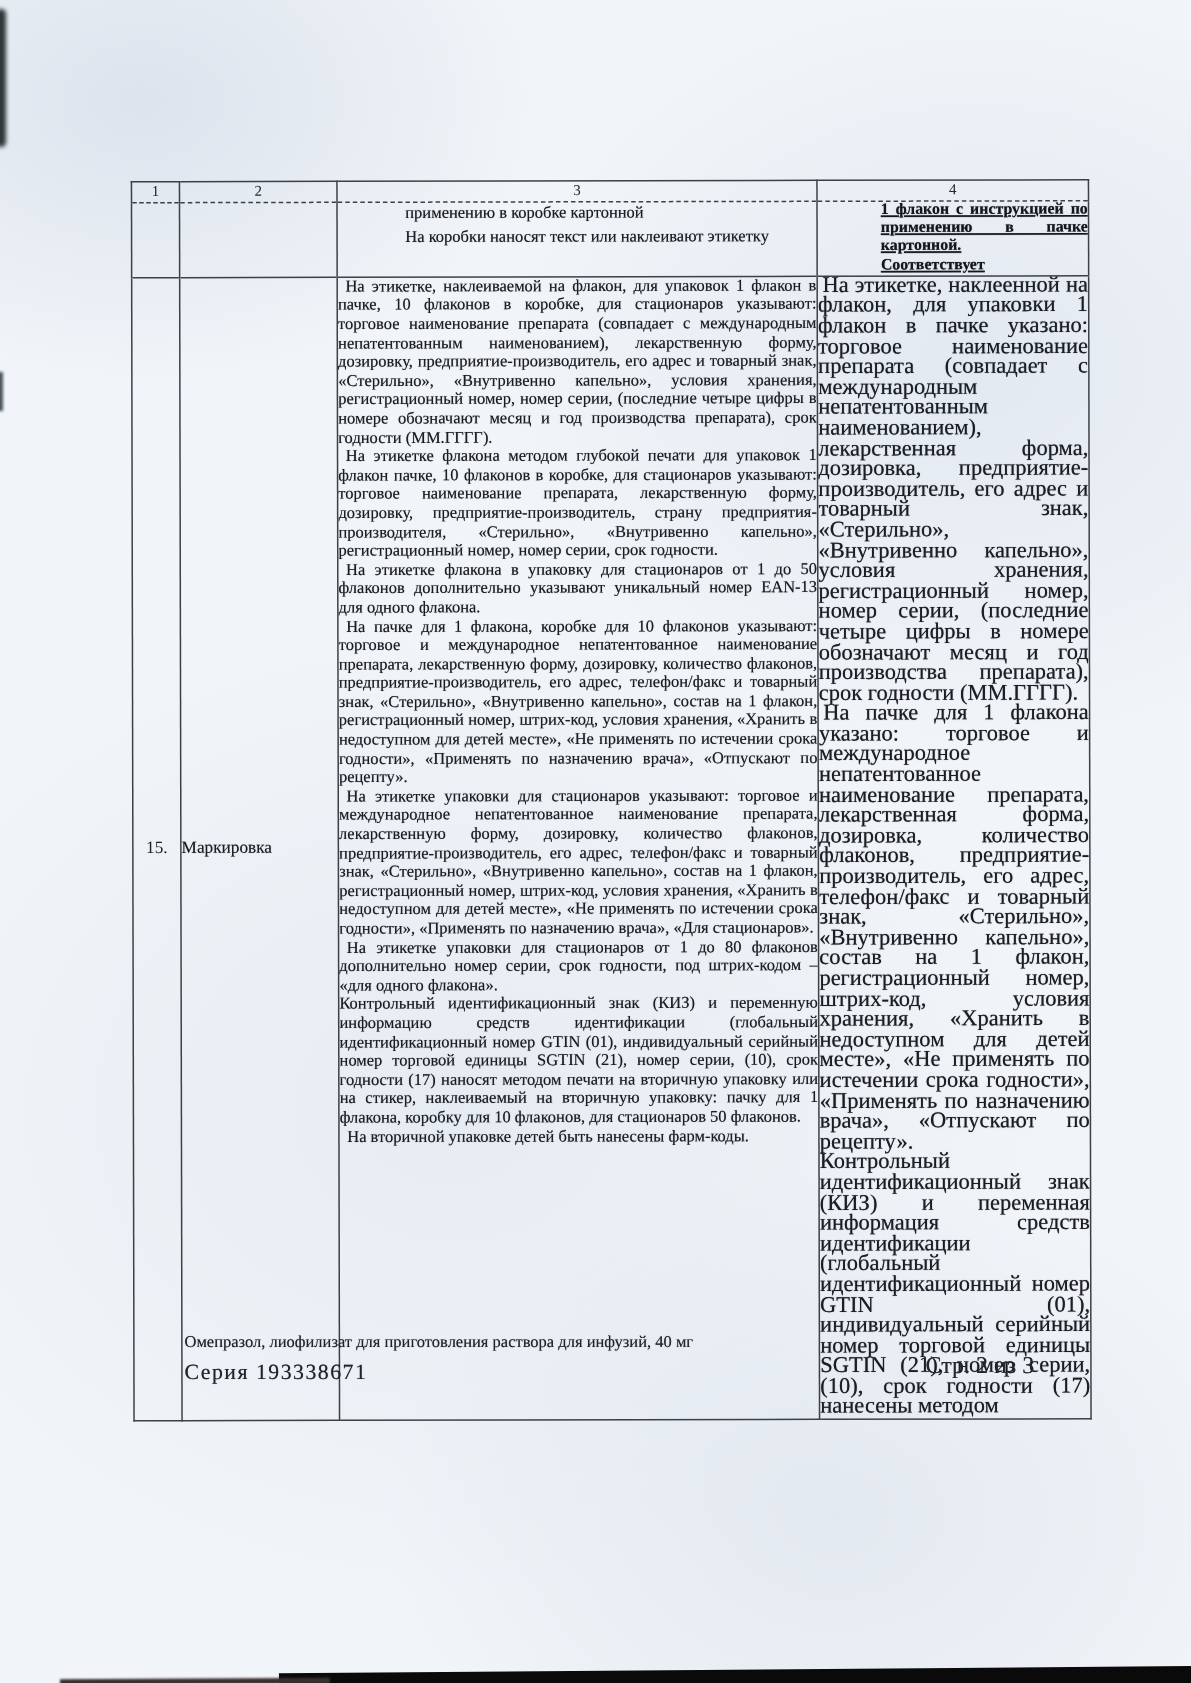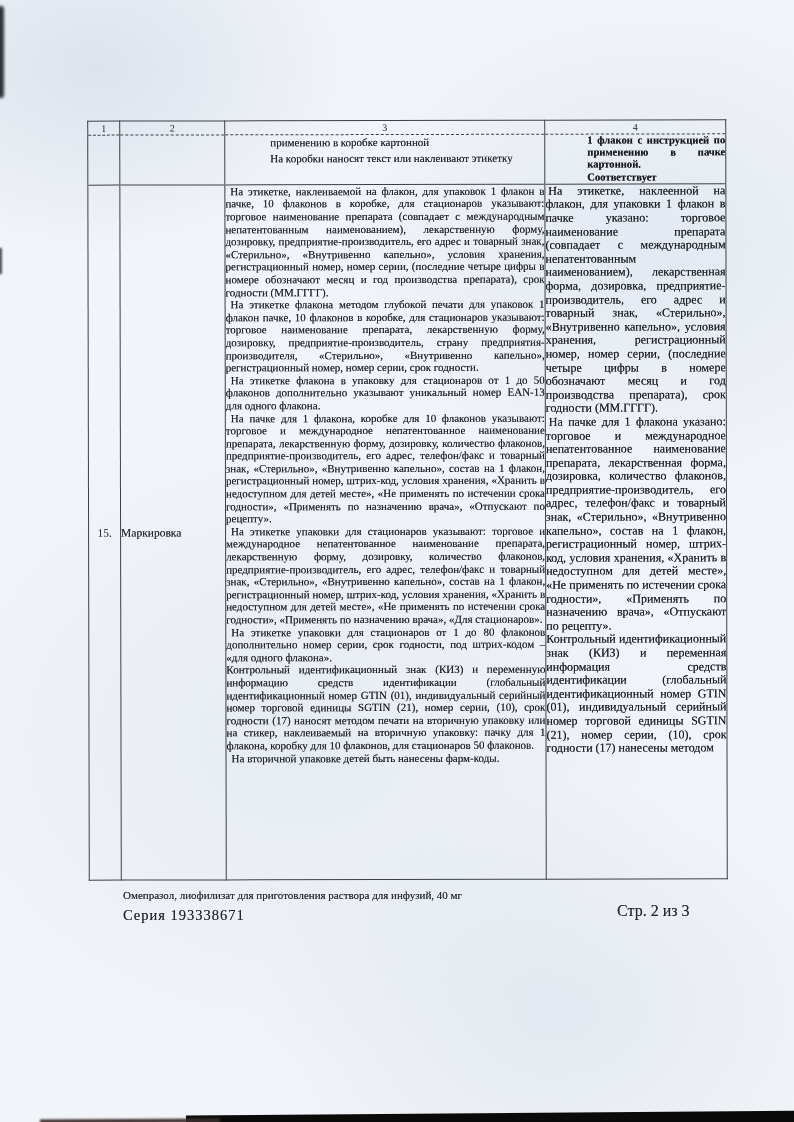--- a/index.html
+++ b/index.html
@@ -36,25 +36,25 @@
   tr.hdr td{height:13px;font-size:10px;text-align:center;line-height:13px;color:#23262b;}
   tr.cont td{height:48px;}
   tr.main td{height:694px;}
   td.mid{vertical-align:middle;}
 
   .cell3{padding:2px 6px 0 7px;}
   .cell3 p{margin:0;font-size:11px;line-height:12.6px;text-align:justify;text-indent:5px;
            text-shadow:0 0 .5px rgba(18,20,28,.6);}
   .cell3 p.noindent{text-indent:0;}
   .cell4{padding:2px 5px 0 6px;}
-  .cell4 p{margin:0;font-size:12px;line-height:13.6px;text-align:justify;text-indent:3px;
+  .cell4 p{margin:0;font-size:15px;line-height:13.6px;text-align:justify;text-indent:3px;
            text-shadow:0 0 .55px rgba(14,16,24,.7);}
   .cell4 p.noindent{text-indent:0;}
   .cont .cell3 p{line-height:15.5px;text-indent:3px;}
-  .cont .cell4 p{font-size:10.6px;line-height:12.2px;text-indent:0;font-weight:bold;color:#14171c;}
+  .cont .cell4 p{font-size:10.6px;line-height:12.2px;text-indent:0;font-weight:bold;color:#14171c;text-decoration:underline;}
   .rownum{font-size:11.5px;text-align:center;}
   .rowname{font-size:11.5px;padding-left:9px;text-shadow:0 0 .5px rgba(18,20,28,.55);}
 
   .footer-product{position:absolute;left:123px;top:889px;font-size:11px;color:#20242a;
                   text-shadow:0 0 .5px rgba(18,20,28,.55);}
   .footer-series{position:absolute;left:123px;top:907px;font-size:14.5px;letter-spacing:1px;color:#20242a;
                  text-shadow:0 0 .5px rgba(18,20,28,.55);}
   .footer-page{position:absolute;left:617px;top:902px;font-size:16px;color:#23272d;
                text-shadow:0 0 .4px rgba(18,20,28,.5);}
 </style>

